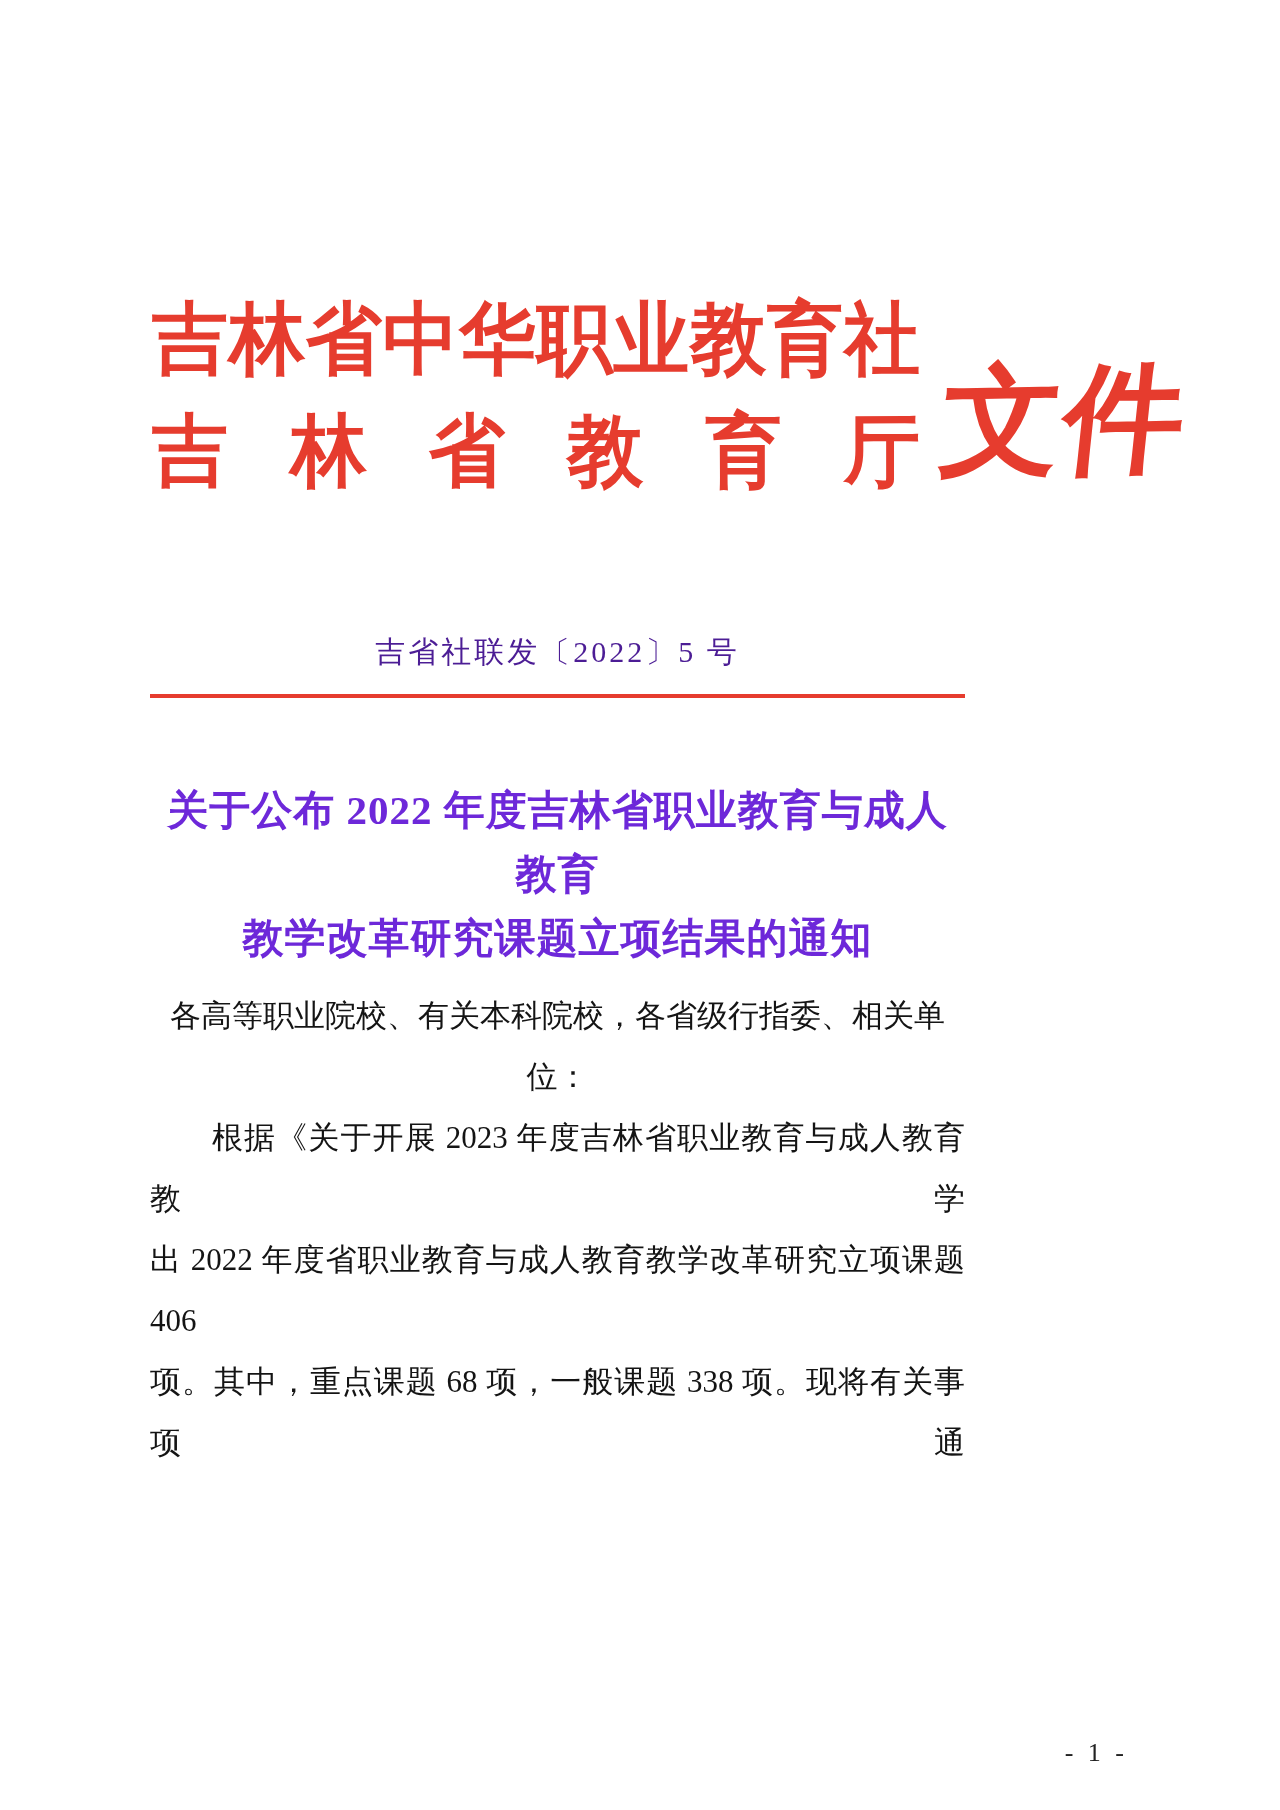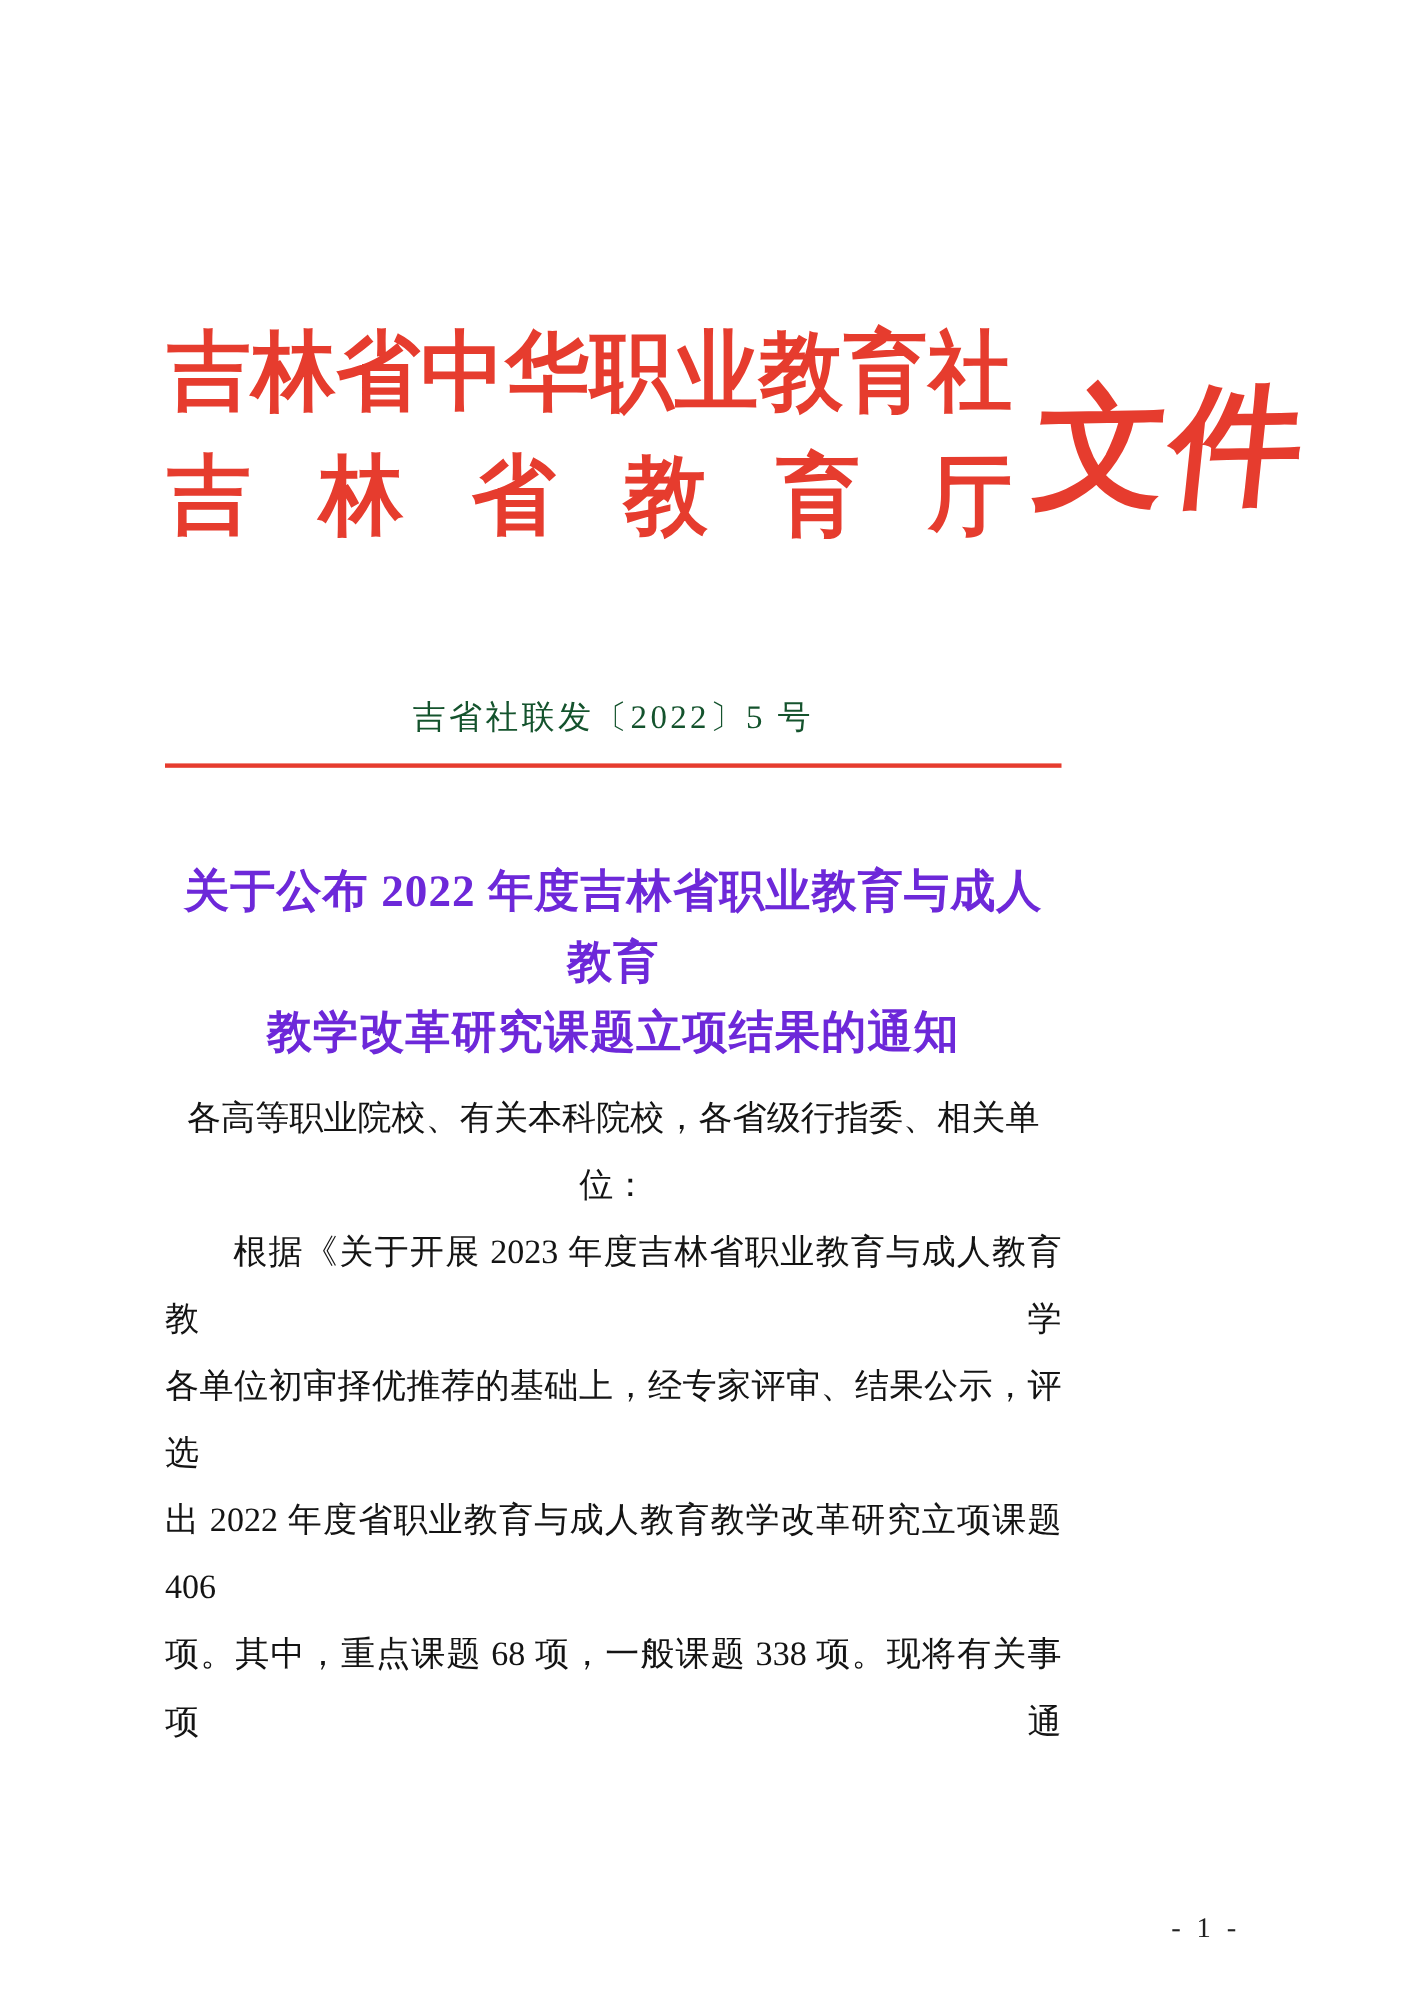--- a/index.html
+++ b/index.html
@@ -13,21 +13,21 @@
     font-family: "Liberation Serif", "DejaVu Serif", serif;
     color: #1a1a1a;
     overflow: hidden;
   }
   
   .header {
     position: absolute;
     top: 295px;
     left: 152px;
     display: flex;
-    align-items: flex-start;
+    align-items: center;
   }
   .org-col { width: 768px; }
   .org-line {
     color: var(--accent, #e63c2e);
     font-weight: bold;
     font-size: 76px;
     line-height: 88px;
     text-align: justify;
     text-align-last: justify;
     transform: scaleY(1.04);
@@ -47,21 +47,21 @@
   }
   
   .doc-number {
     position: absolute;
     top: 632px;
     left: 150px;
     width: 815px;
     text-align: center;
     font-size: 30px;
     letter-spacing: 3px;
-    color: #14532d;
+    color: #4c1d95;
   }
   
   .red-rule {
     position: absolute;
     top: 694px;
     left: 150px;
     width: 815px;
     height: 4px;
     background: var(--accent, #e63c2e);
   }
@@ -119,21 +119,20 @@
   <div class="red-rule"></div>
 
   <div class="title">
     <div>关于公布 2022 年度吉林省职业教育与成人教育</div>
     <div>教学改革研究课题立项结果的通知</div>
   </div>
 
   <div class="body-text">
     <div class="line">各高等职业院校、有关本科院校，各省级行指委、相关单位：</div>
     <div class="line fill indent">根据《关于开展 2023 年度吉林省职业教育与成人教育教学</div>
-    <div class="line fill">各单位初审择优推荐的基础上，经专家评审、结果公示，评选</div>
     <div class="line fill">出 2022 年度省职业教育与成人教育教学改革研究立项课题 406</div>
     <div class="line fill">项。其中，重点课题 68 项，一般课题 338 项。现将有关事项通</div>
 
   </div>
 
   <div class="footer">- 1 -</div>
 
 </div>
 
 </body></html>

